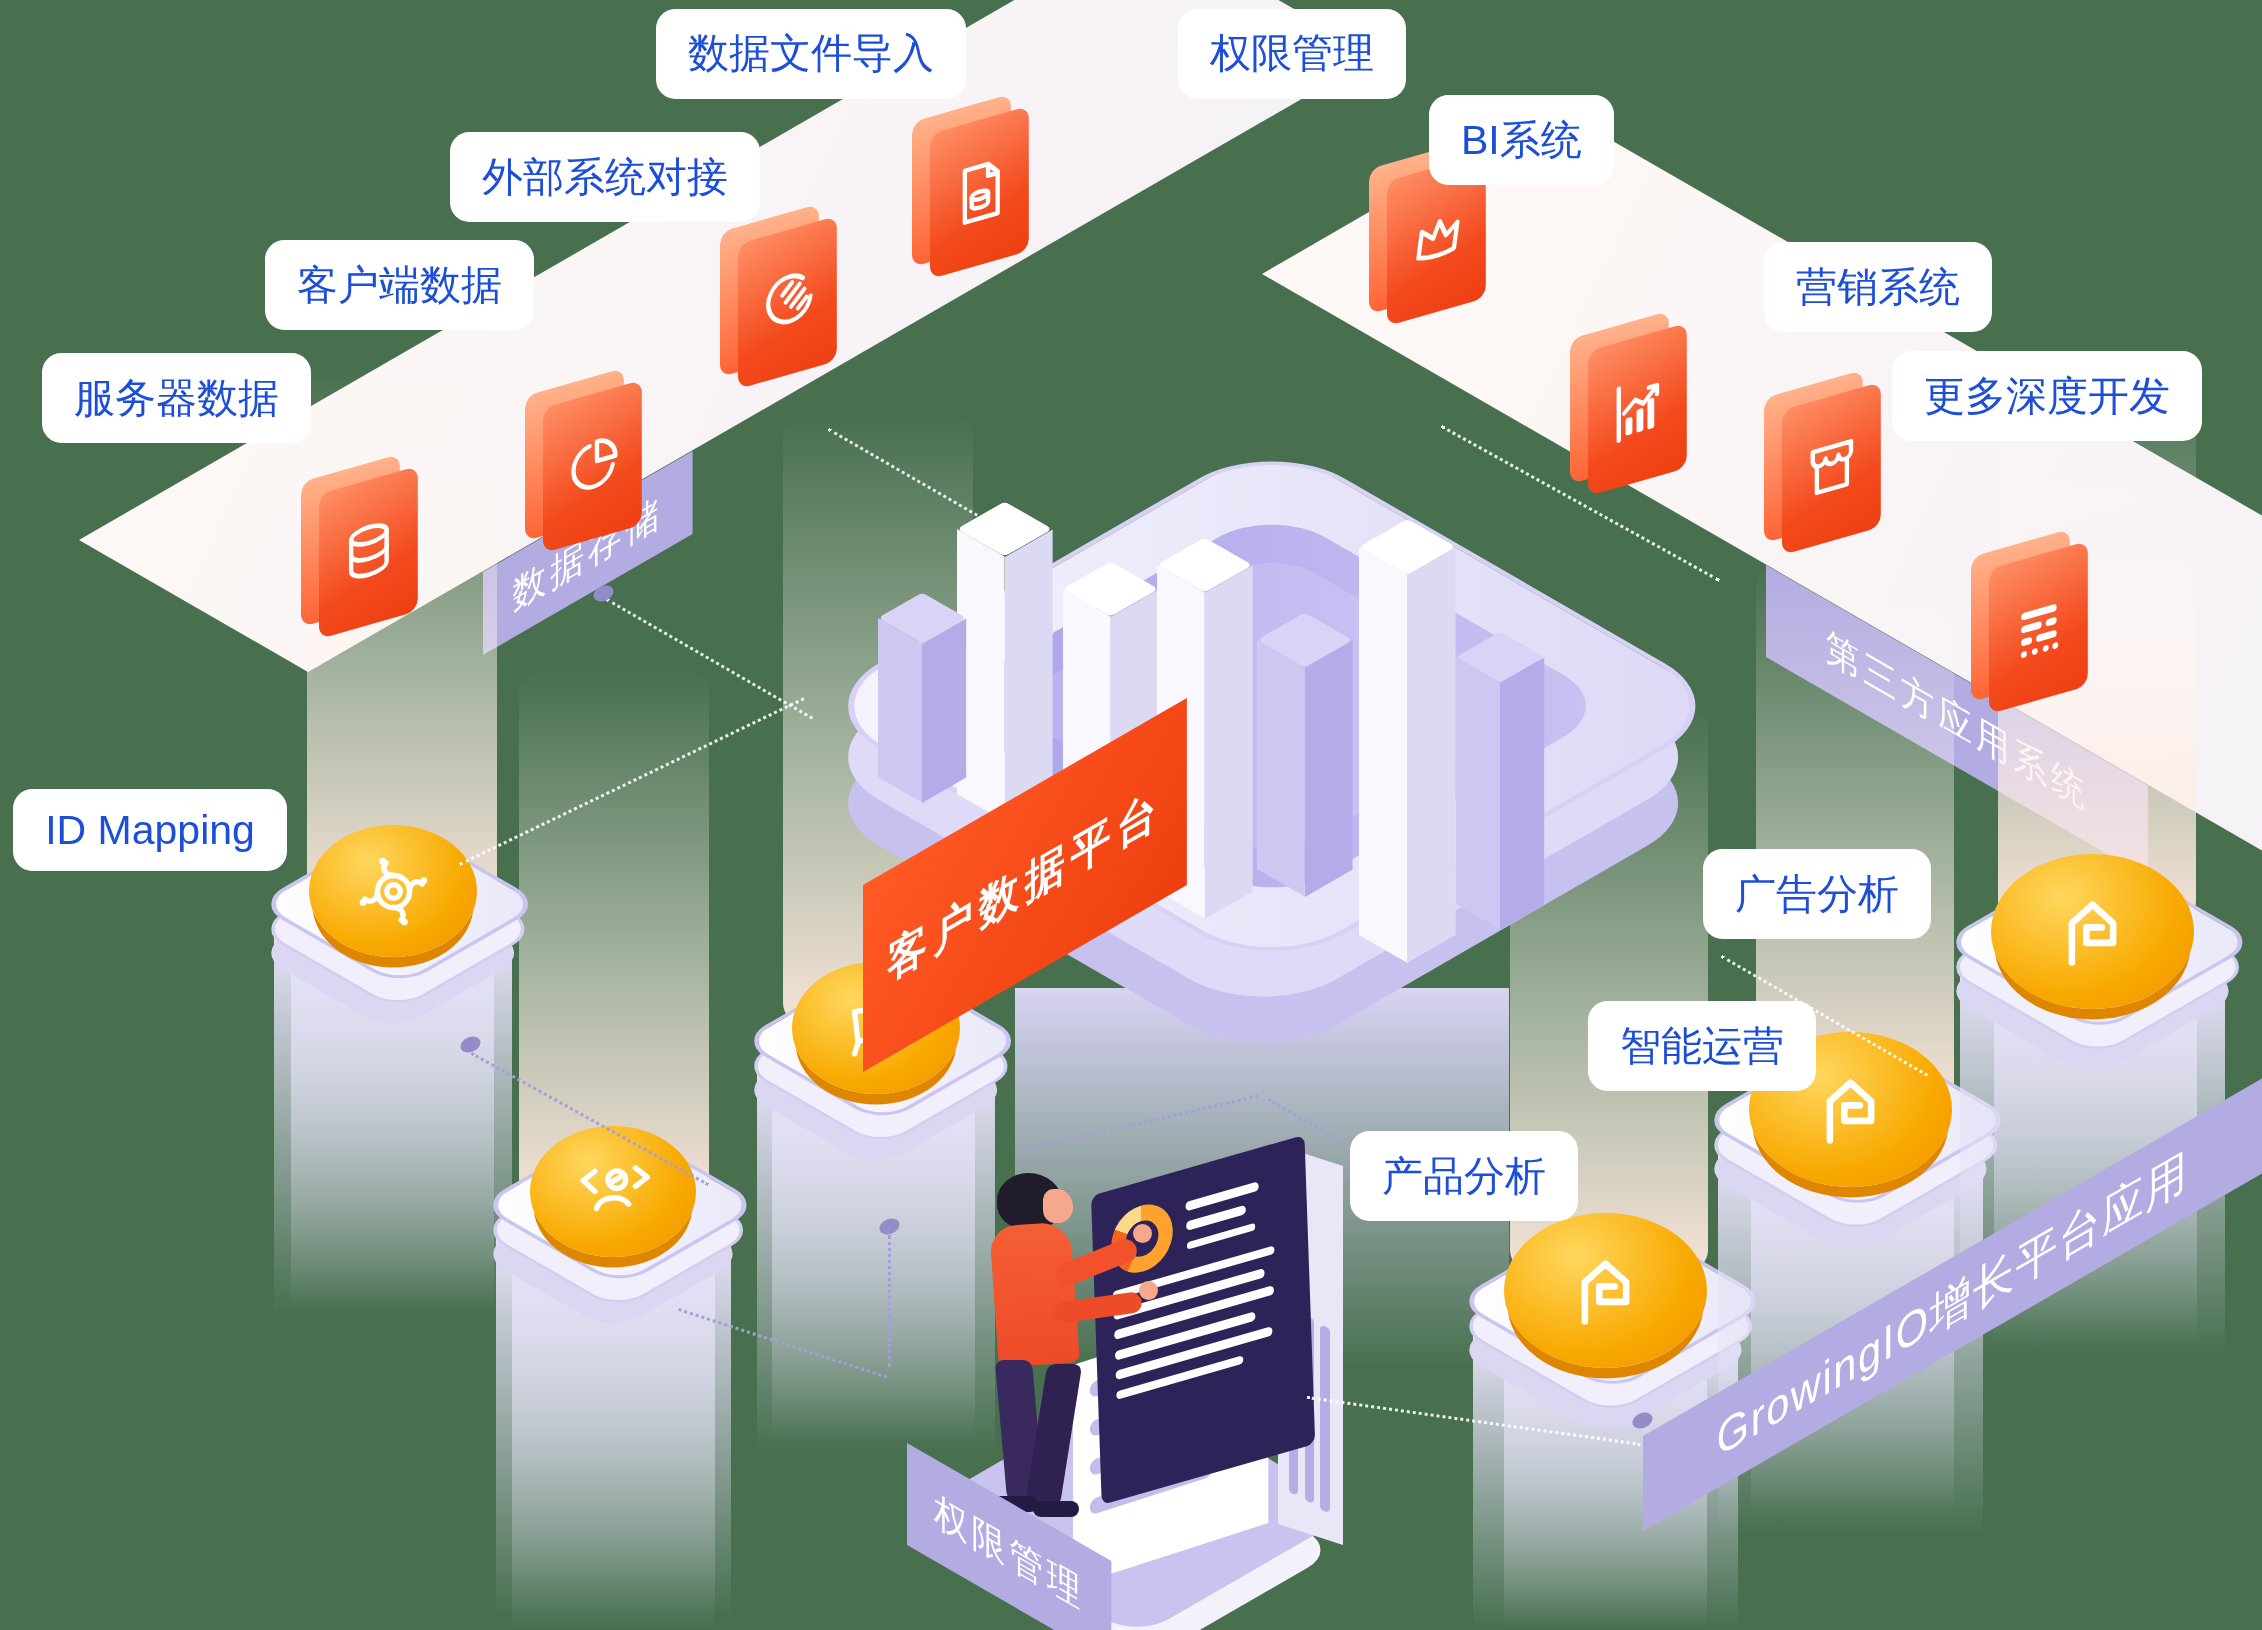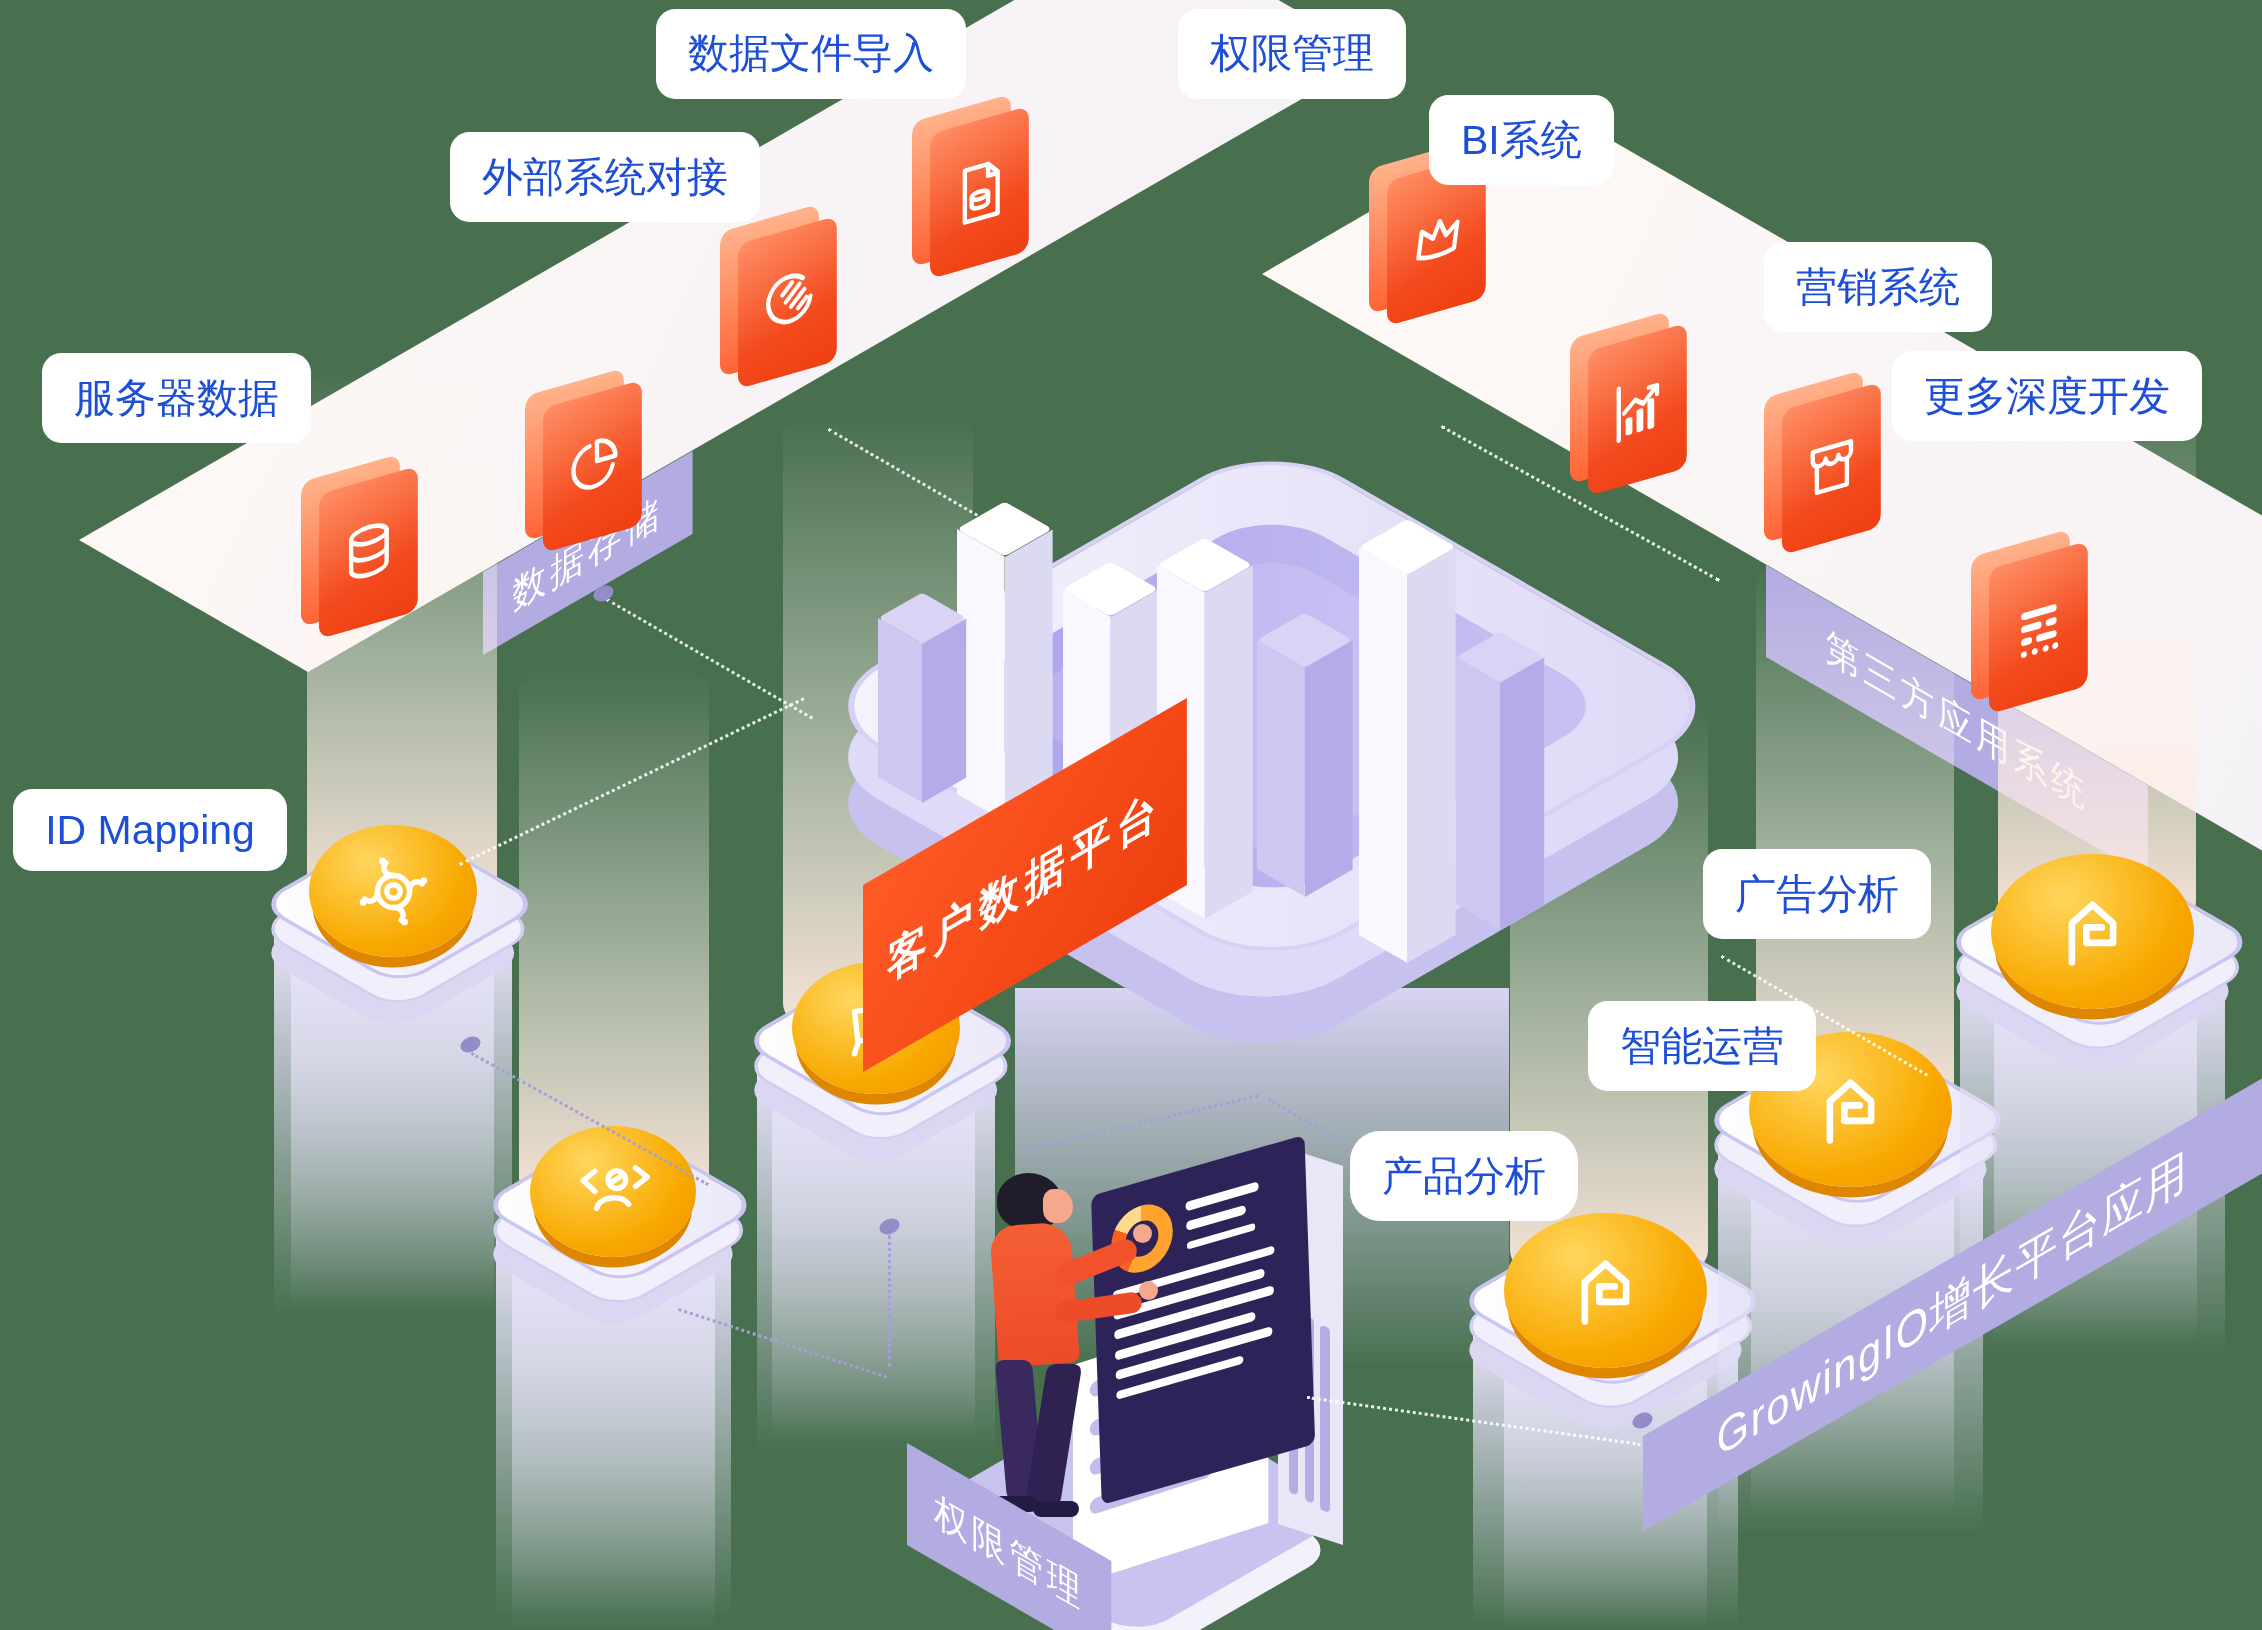--- a/index.html
+++ b/index.html
@@ -400,36 +400,38 @@
   <div class="dash" style="left:1307px;top:1396px;width:337px;transform:rotate(8deg);"></div>
   <div class="node" style="left:593px;top:586px;"></div>
   <div class="node" style="left:460px;top:1037px;"></div>
   <div class="node" style="left:879px;top:1219px;"></div>
   <div class="node" style="left:1632px;top:1413px;"></div>
 
   <div class="chip" style="left:656px;top:8.8px;">
     <span>数据文件导入</span></div>
   <div class="chip" style="left:450px;top:132px;">
     <span>外部系统对接</span></div>
+  <div class="chip" style="left:265px;top:240px;">
+    <span>客户端数据</span></div>
   <div class="chip" style="left:42px;top:353px;">
     <span>服务器数据</span></div>
 
   <div class="chip" style="left:1178px;top:8.8px;">
     <span>权限管理</span></div>
   <div class="chip" style="left:1429px;top:95px;">
     <span>BI系统</span></div>
   <div class="chip" style="left:1764px;top:242px;">
     <span>营销系统</span></div>
   <div class="chip" style="left:1892px;top:351px;">
     <span>更多深度开发</span></div>
 
   <div class="chip" style="left:13.2px;top:789px;">
     <span>ID Mapping</span></div>
 
-  <div class="chip" style="left:1350px;top:1131px;border-radius:30px;">
+  <div class="chip" style="left:1350px;top:1131px;">
     <span>产品分析</span></div>
   <div class="chip" style="left:1588px;top:1001px;">
     <span>智能运营</span></div>
   <div class="chip" style="left:1703px;top:849px;">
     <span>广告分析</span></div>
 
 </div>
 
 
 </body></html>

